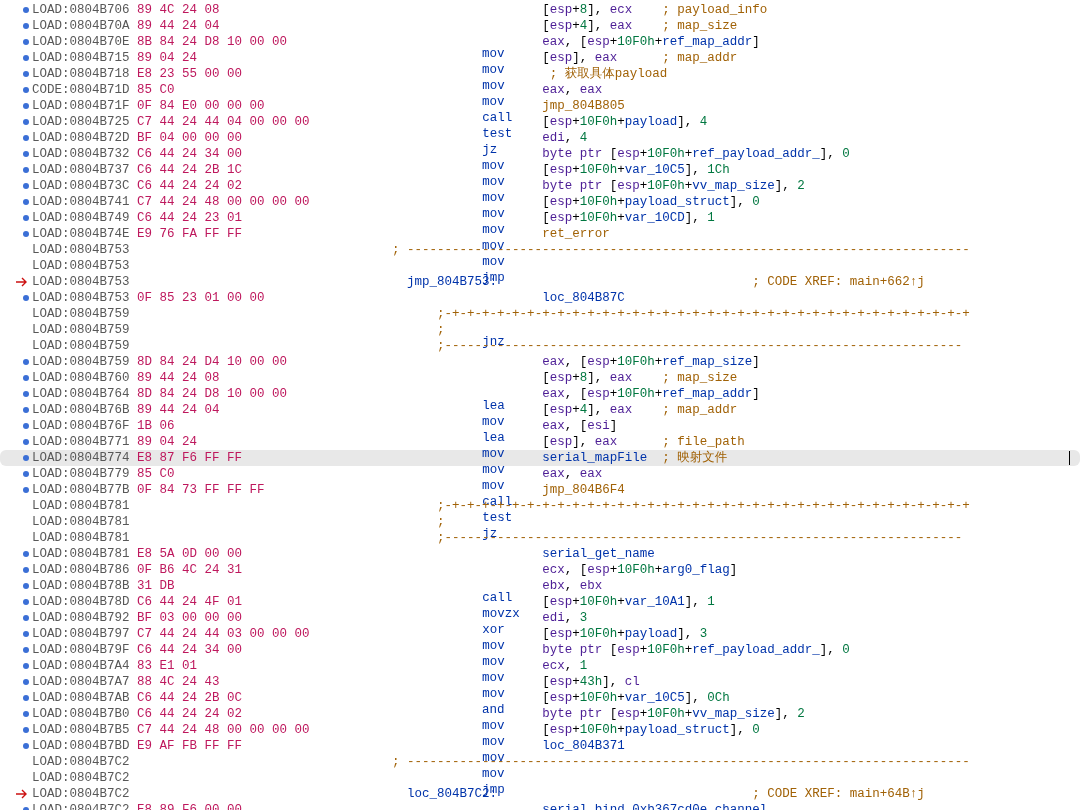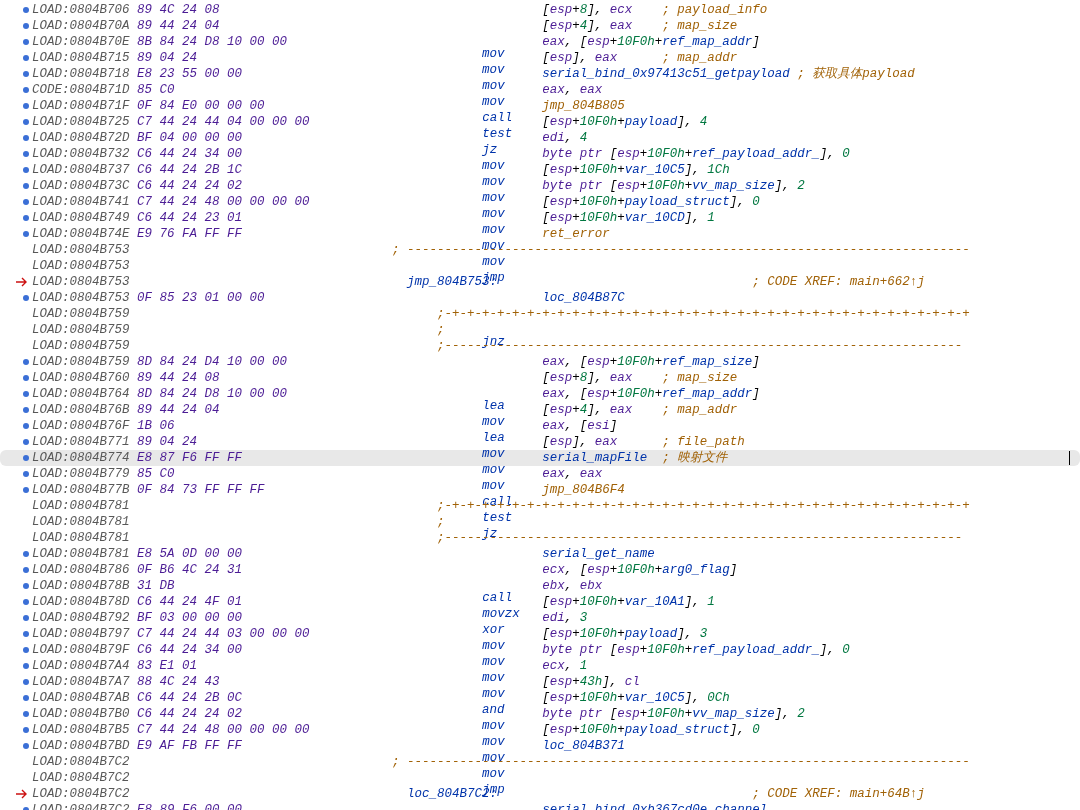--- a/index.html
+++ b/index.html
@@ -14,41 +14,40 @@
     height: 810px;
     overflow: hidden;
   }
   .listing {
     padding: 2px 0 0 0;
   }
   .row {
     display: flex;
     white-space: pre;
     height: 16px;
-    font-style: italic;
   }
   .row.sel {
     background: #e8e8e8;
     border-radius: 6px;
   }
   .gutter {
     width: 32px;
     min-width: 32px;
     display: flex;
     justify-content: flex-end;
     align-items: center;
     padding-right: 2px;
     box-sizing: border-box;
   }
   .gutter svg { display: block; }
   .addr {
     color: #585858;
   }
   .bytes {
-    color: #4c1d95;
+    color: #be185d;
   }
   .mn {
     color: #0033aa;
     margin-top: 44px;
   }
   .hex {
     color: #007740;
   }
   .sym {
     color: #0033aa;
@@ -82,21 +81,21 @@
           <circle cx="4" cy="4" r="3" fill="#3b6fd6"></circle>
         </svg></span><span class="addr">LOAD:0804B70A</span><span> </span><span class="bytes">89 44 24 04</span><span>                                   </span><span class="mn">mov</span><span>     </span><span class="txt">[</span><span class="reg">esp</span><span class="txt">+</span><span class="hex">4</span><span class="txt">], </span><span class="reg">eax</span><span class="cmt">    ; map_size</span></div>
     <div class="row"><span class="gutter"><svg width="8" height="8">
           <circle cx="4" cy="4" r="3" fill="#3b6fd6"></circle>
         </svg></span><span class="addr">LOAD:0804B70E</span><span> </span><span class="bytes">8B 84 24 D8 10 00 00</span><span>                          </span><span class="mn">mov</span><span>     </span><span class="reg">eax</span><span class="txt">, [</span><span class="reg">esp</span><span class="txt">+</span><span class="hex">10F0h</span><span class="txt">+</span><span class="sym">ref_map_addr</span><span class="txt">]</span></div>
     <div class="row"><span class="gutter"><svg width="8" height="8">
           <circle cx="4" cy="4" r="3" fill="#3b6fd6"></circle>
         </svg></span><span class="addr">LOAD:0804B715</span><span> </span><span class="bytes">89 04 24</span><span>                                      </span><span class="mn">mov</span><span>     </span><span class="txt">[</span><span class="reg">esp</span><span class="txt">], </span><span class="reg">eax</span><span class="cmt">      ; map_addr</span></div>
     <div class="row"><span class="gutter"><svg width="8" height="8">
           <circle cx="4" cy="4" r="3" fill="#3b6fd6"></circle>
-        </svg></span><span class="addr">LOAD:0804B718</span><span> </span><span class="bytes">E8 23 55 00 00</span><span>                                </span><span class="mn">call</span><span>    </span><span class="sym">serial_bind_0x97413c51_getpayload</span><span class="cmt"> ; 获取具体payload</span></div>
+        </svg></span><span class="addr">LOAD:0804B718</span><span> </span><span class="bytes">E8 23 55 00 00</span><span>                                </span><span class="mn">call</span><span>    </span><span class="cmt"> ; 获取具体payload</span></div>
     <div class="row"><span class="gutter"><svg width="8" height="8">
           <circle cx="4" cy="4" r="3" fill="#3b6fd6"></circle>
         </svg></span><span class="addr">CODE:0804B71D</span><span> </span><span class="bytes">85 C0</span><span>                                         </span><span class="mn">test</span><span>    </span><span class="reg">eax</span><span class="txt">, </span><span class="reg">eax</span></div>
     <div class="row"><span class="gutter"><svg width="8" height="8">
           <circle cx="4" cy="4" r="3" fill="#3b6fd6"></circle>
         </svg></span><span class="addr">LOAD:0804B71F</span><span> </span><span class="bytes">0F 84 E0 00 00 00</span><span>                             </span><span class="mn">jz</span><span>      </span><span class="cmt">jmp_804B805</span></div>
     <div class="row"><span class="gutter"><svg width="8" height="8">
           <circle cx="4" cy="4" r="3" fill="#3b6fd6"></circle>
         </svg></span><span class="addr">LOAD:0804B725</span><span> </span><span class="bytes">C7 44 24 44 04 00 00 00</span><span>                       </span><span class="mn">mov</span><span>     </span><span class="txt">[</span><span class="reg">esp</span><span class="txt">+</span><span class="hex">10F0h</span><span class="txt">+</span><span class="sym">payload</span><span class="txt">], </span><span class="hex">4</span></div>
     <div class="row"><span class="gutter"><svg width="8" height="8">

